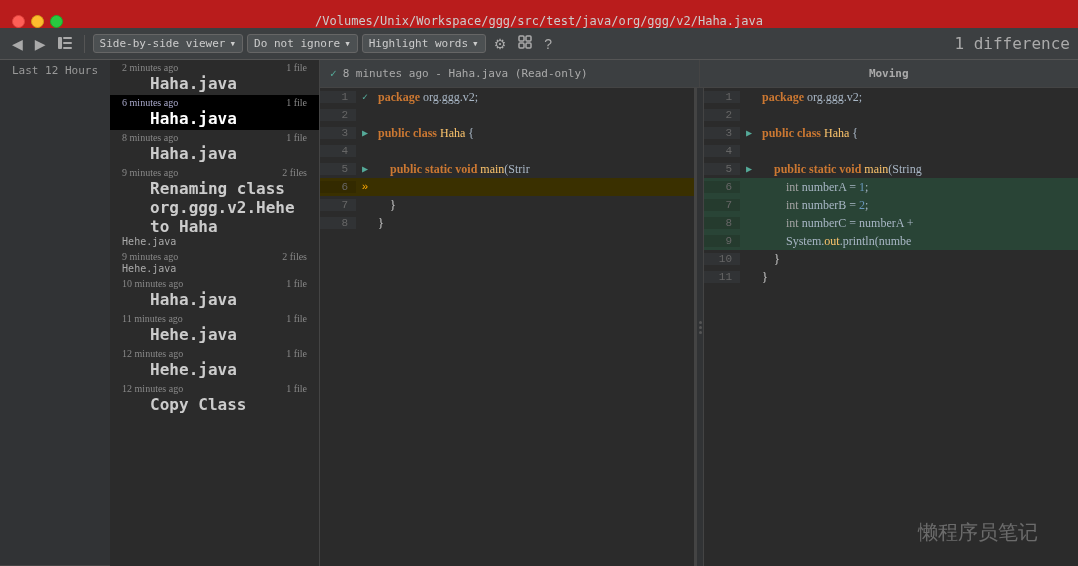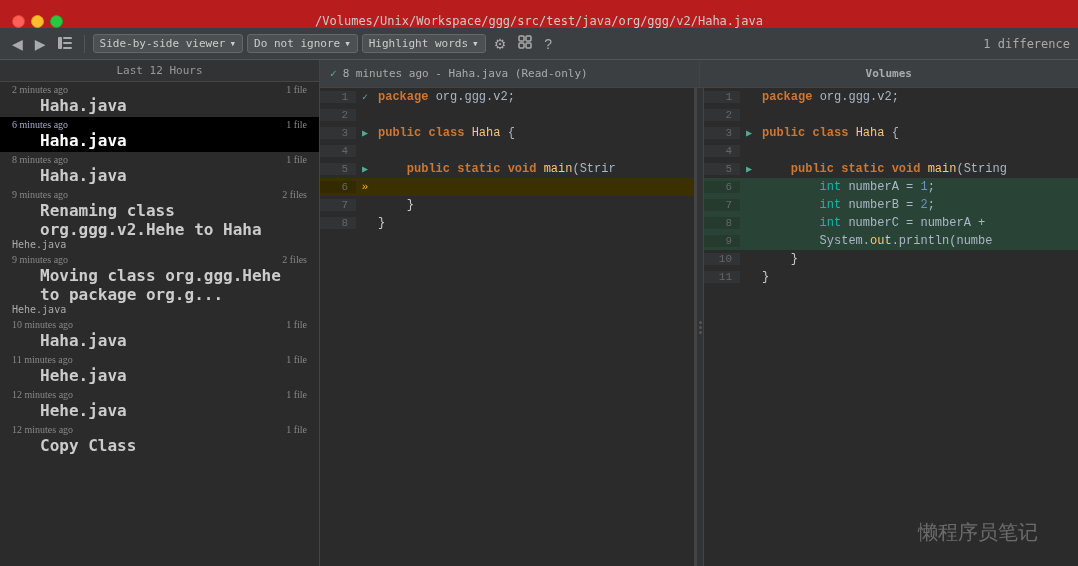--- a/index.html
+++ b/index.html
@@ -72,38 +72,38 @@
       font-size: 11px;
       padding: 2px 6px;
       border-radius: 3px;
       cursor: pointer;
       display: flex;
       align-items: center;
       gap: 4px;
     }
     .toolbar-right {
       margin-left: auto;
-      font-size: 12px;
+      font-size: 16px;
       color: #aaa;
     }
 
     
     .main-content {
       display: flex;
       flex: 1;
       overflow: hidden;
     }
 
     
     .sidebar {
       width: 320px;
       background: #2b2b2b;
       border-right: 1px solid #444;
       display: flex;
-      flex-direction: column;
+      flex-direction: row;
       overflow: hidden;
       flex-shrink: 0;
     }
     .sidebar-header {
       font-size: 11px;
       color: #999;
       padding: 4px 12px;
       background: #313335;
       border-bottom: 1px solid #444;
       text-align: center;
@@ -217,33 +217,34 @@
       display: flex;
       align-items: center;
       justify-content: center;
       font-size: 11px;
     }
     .line-content {
       flex: 1;
       padding-left: 4px;
       white-space: nowrap;
       overflow: hidden;
+      font-family: Liberation Serif, serif;
     }
 
     
     .line-added { background: #294436; }
     .line-added .line-gutter { background: #253b2e; }
     .line-current { background: #3a3000; }
     .line-current .line-gutter { background: #332a00; }
 
     .marker-arrow { color: #5a9; font-size: 10px; }
 
     
     .kw { color: #cc7832; font-weight: bold; }
-    .type { color: #14b8a6; margin-top: 24px; }
+    .type { color: #a3a3a3; margin-top: 24px; }
     .num { color: #6897bb; }
     .cls { color: #ffc66d; }
     .normal { color: #a9b7c6; }
     .method { color: #ffc66d; }
 
     
     .watermark {
       position: absolute;
       bottom: 20px;
       right: 40px;
@@ -365,21 +366,20 @@
         </div>
         <div class="sidebar-filename">Renaming class org.ggg.v2.Hehe to Haha</div>
         <div class="sidebar-desc">Hehe.java</div>
       </div>
 
       <div class="sidebar-item">
         <div class="sidebar-meta">
           <span>9 minutes ago</span>
           <span class="file-count">2 files</span>
         </div>
-        <div class="sidebar-filename">Moving class org.ggg.Hehe to package org.g...</div>
         <div class="sidebar-desc">Hehe.java</div>
       </div>
 
       <div class="sidebar-item">
         <div class="sidebar-meta">
           <span>10 minutes ago</span>
           <span class="file-count">1 file</span>
         </div>
         <div class="sidebar-filename">Haha.java</div>
       </div>
@@ -412,21 +412,21 @@
   </div>
 
   <div class="diff-panel">
 
     <div class="diff-header">
       <div class="diff-header-left">
         <span class="check-icon">✓</span>
         <span>8 minutes ago - Haha.java (Read-only)</span>
       </div>
       <div class="diff-header-right">
-        <span>Volumes</span>
+        <span>Moving</span>
       </div>
     </div>
 
     <div class="diff-wrapper">
       <div class="diff-content">
 
         <div class="diff-left">
           <div class="diff-lines">
 
             <div class="diff-line">

